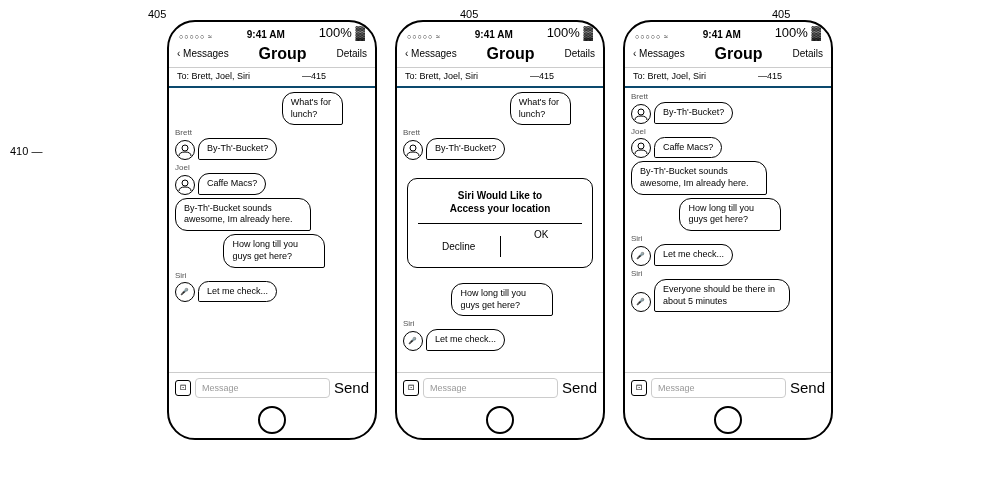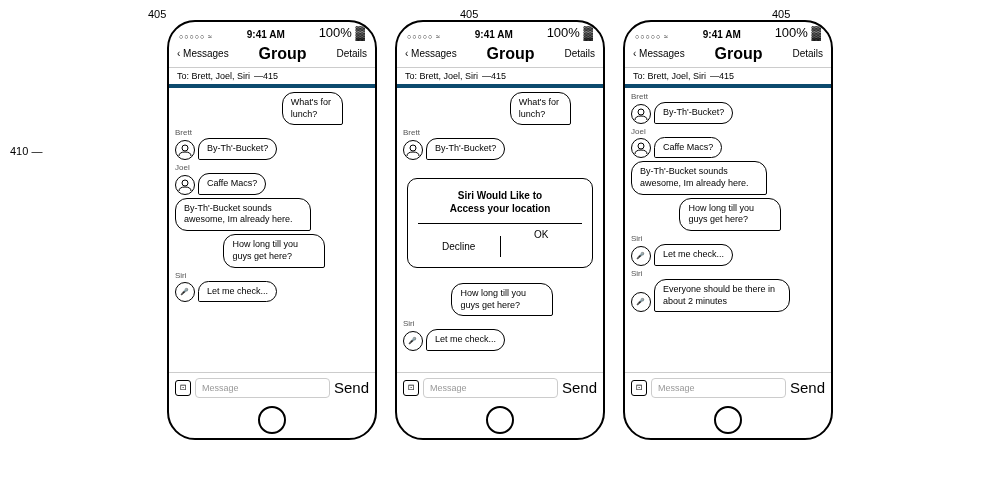--- a/index.html
+++ b/index.html
@@ -62,24 +62,25 @@
       text-align: center;
     }
 
     .nav-details {
       font-size: 10px;
     }
 
     .to-bar {
       padding: 3px 8px;
       font-size: 9px;
-      border-bottom: 4px solid #0c4a6e;
+      border-bottom: 2px solid #0c4a6e;
       height: 20px;
       display: flex;
       align-items: flex-start;
+      gap: 48px;
     }
 
     .messages-area {
       flex: 1;
       overflow: hidden;
       padding: 4px 6px;
       display: flex;
       flex-direction: column;
       gap: 3px;
       position: relative;
@@ -444,21 +445,21 @@
             <span class="msg-sender">Siri</span>
             <div class="msg-row">
               <div class="avatar" style="font-size:7px;">🎤</div>
               <div class="msg-bubble msg-in">Let me check...</div>
             </div>
           </div>
           <div style="display:flex;flex-direction:column;">
             <span class="msg-sender">Siri</span>
             <div class="msg-row">
               <div class="avatar" style="font-size:7px;">🎤</div>
-              <div class="msg-bubble msg-in">Everyone should be there in about 2 minutes</div>
+              <div class="msg-bubble msg-in">Everyone should be there in about 5 minutes</div>
             </div>
           </div>
         </div>
         <div class="input-bar">
           <div class="camera-icon">⊡</div>
           <div class="message-input" style="display:flex;align-items:center;font-size:9px;color:#999;">Message</div>
           <span class="send-btn">Send</span>
         </div>
         <div class="home-button"></div>
       </div>

